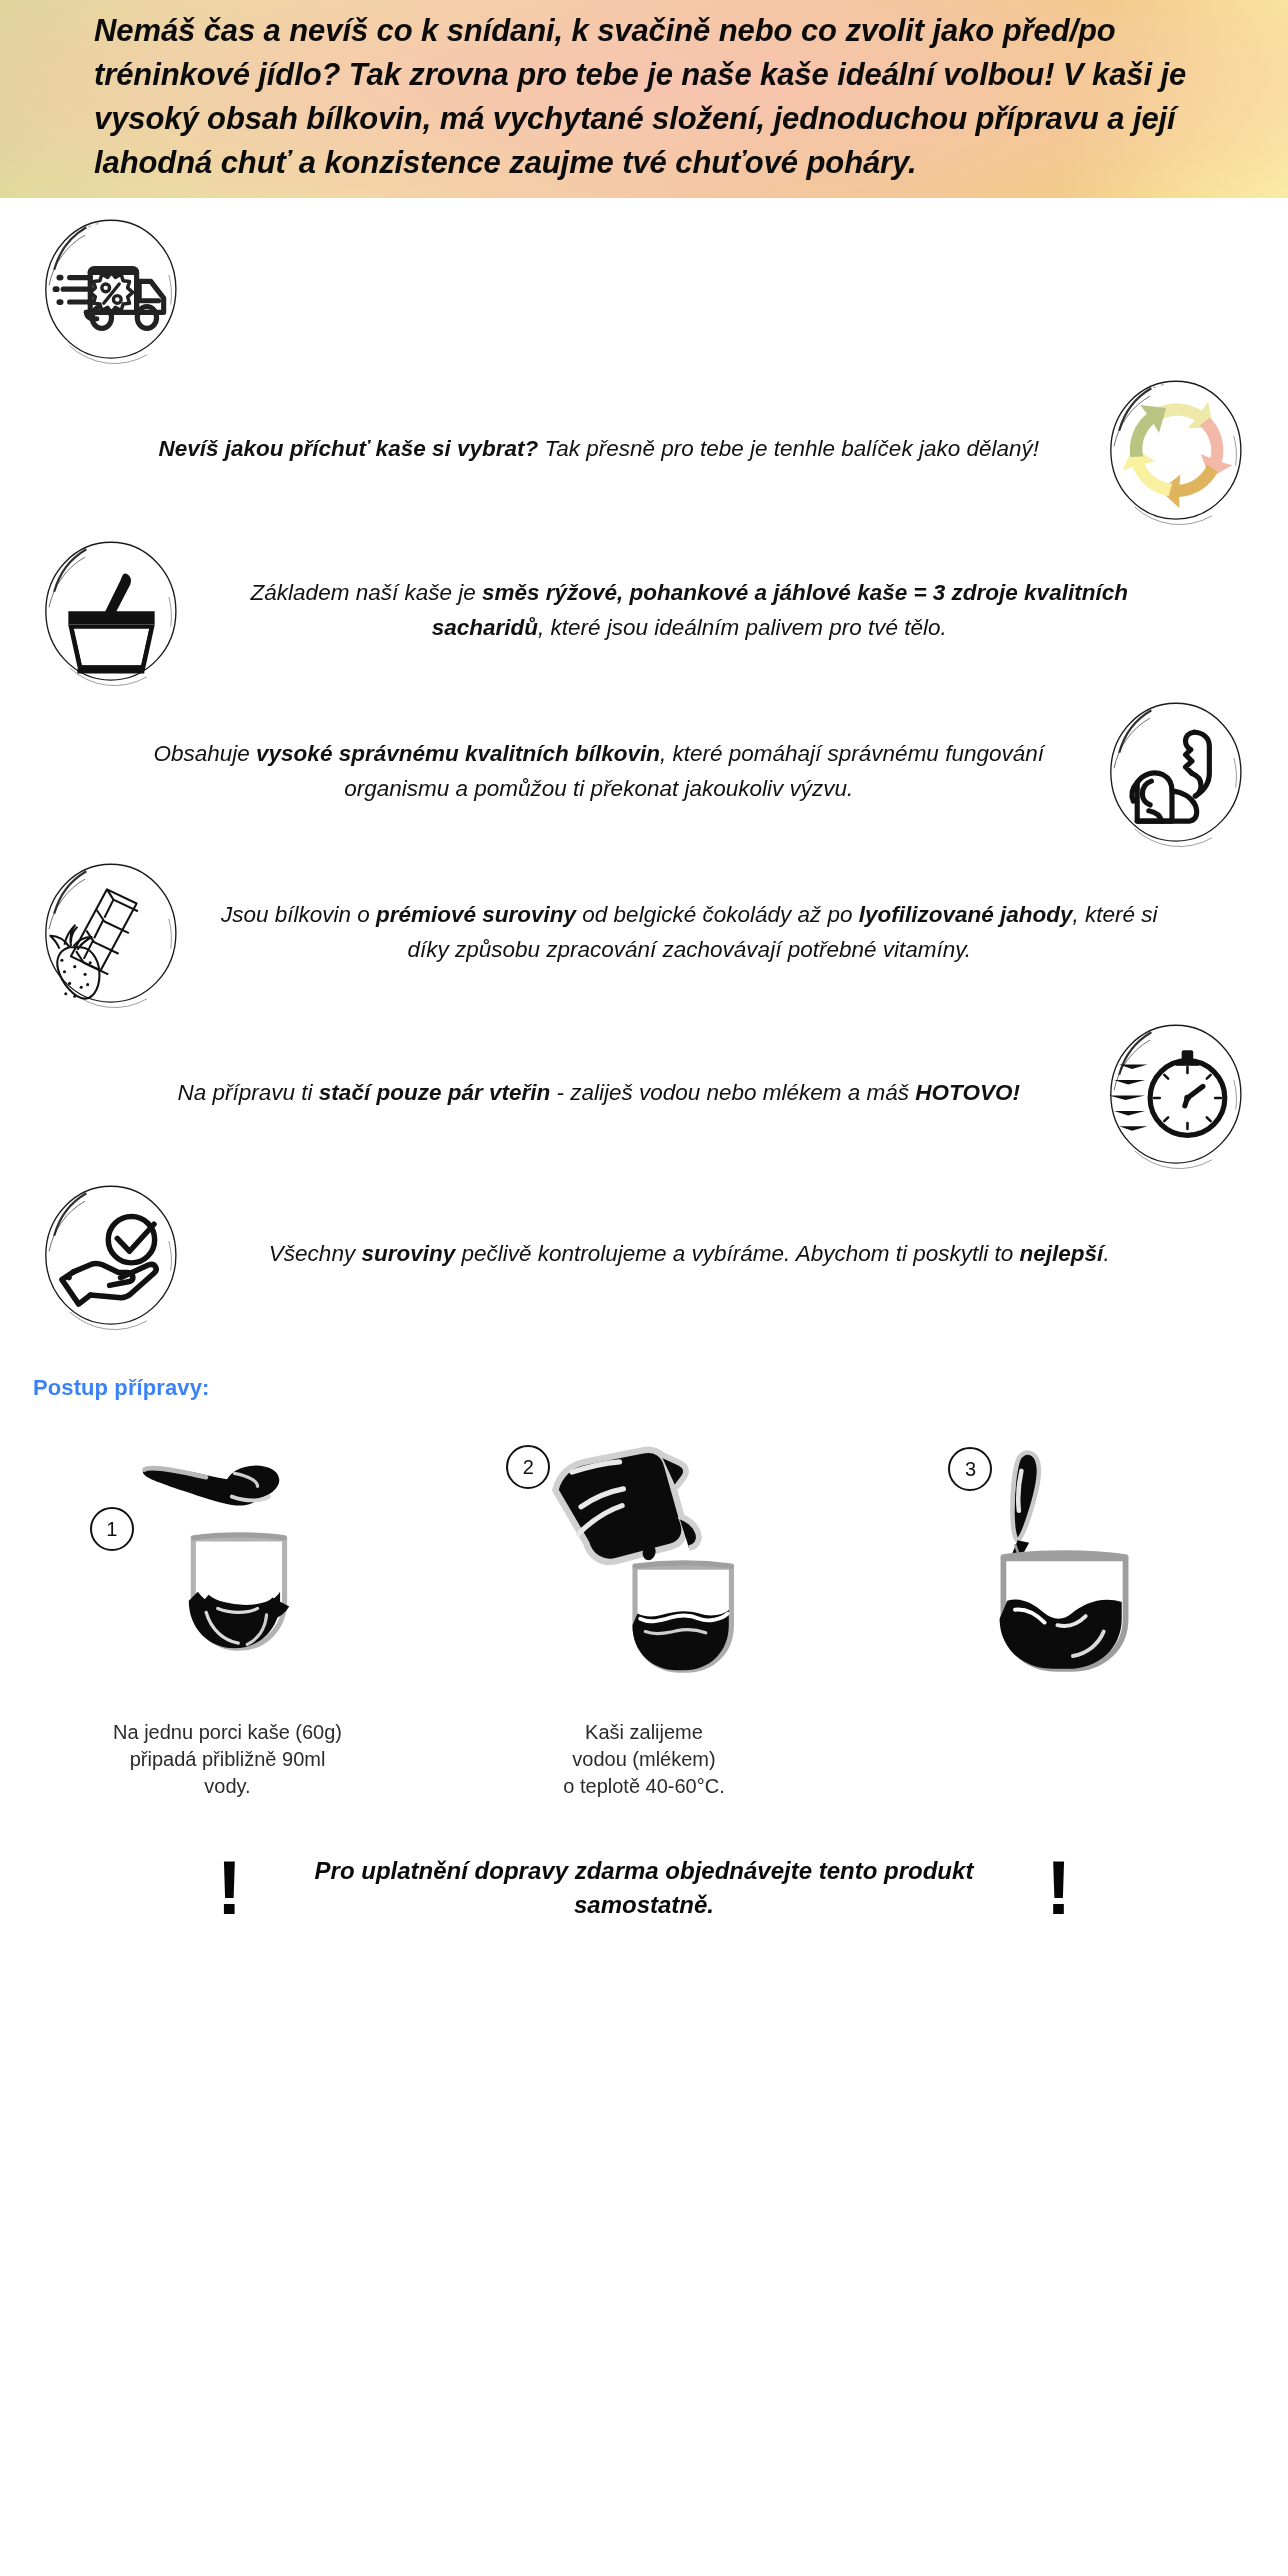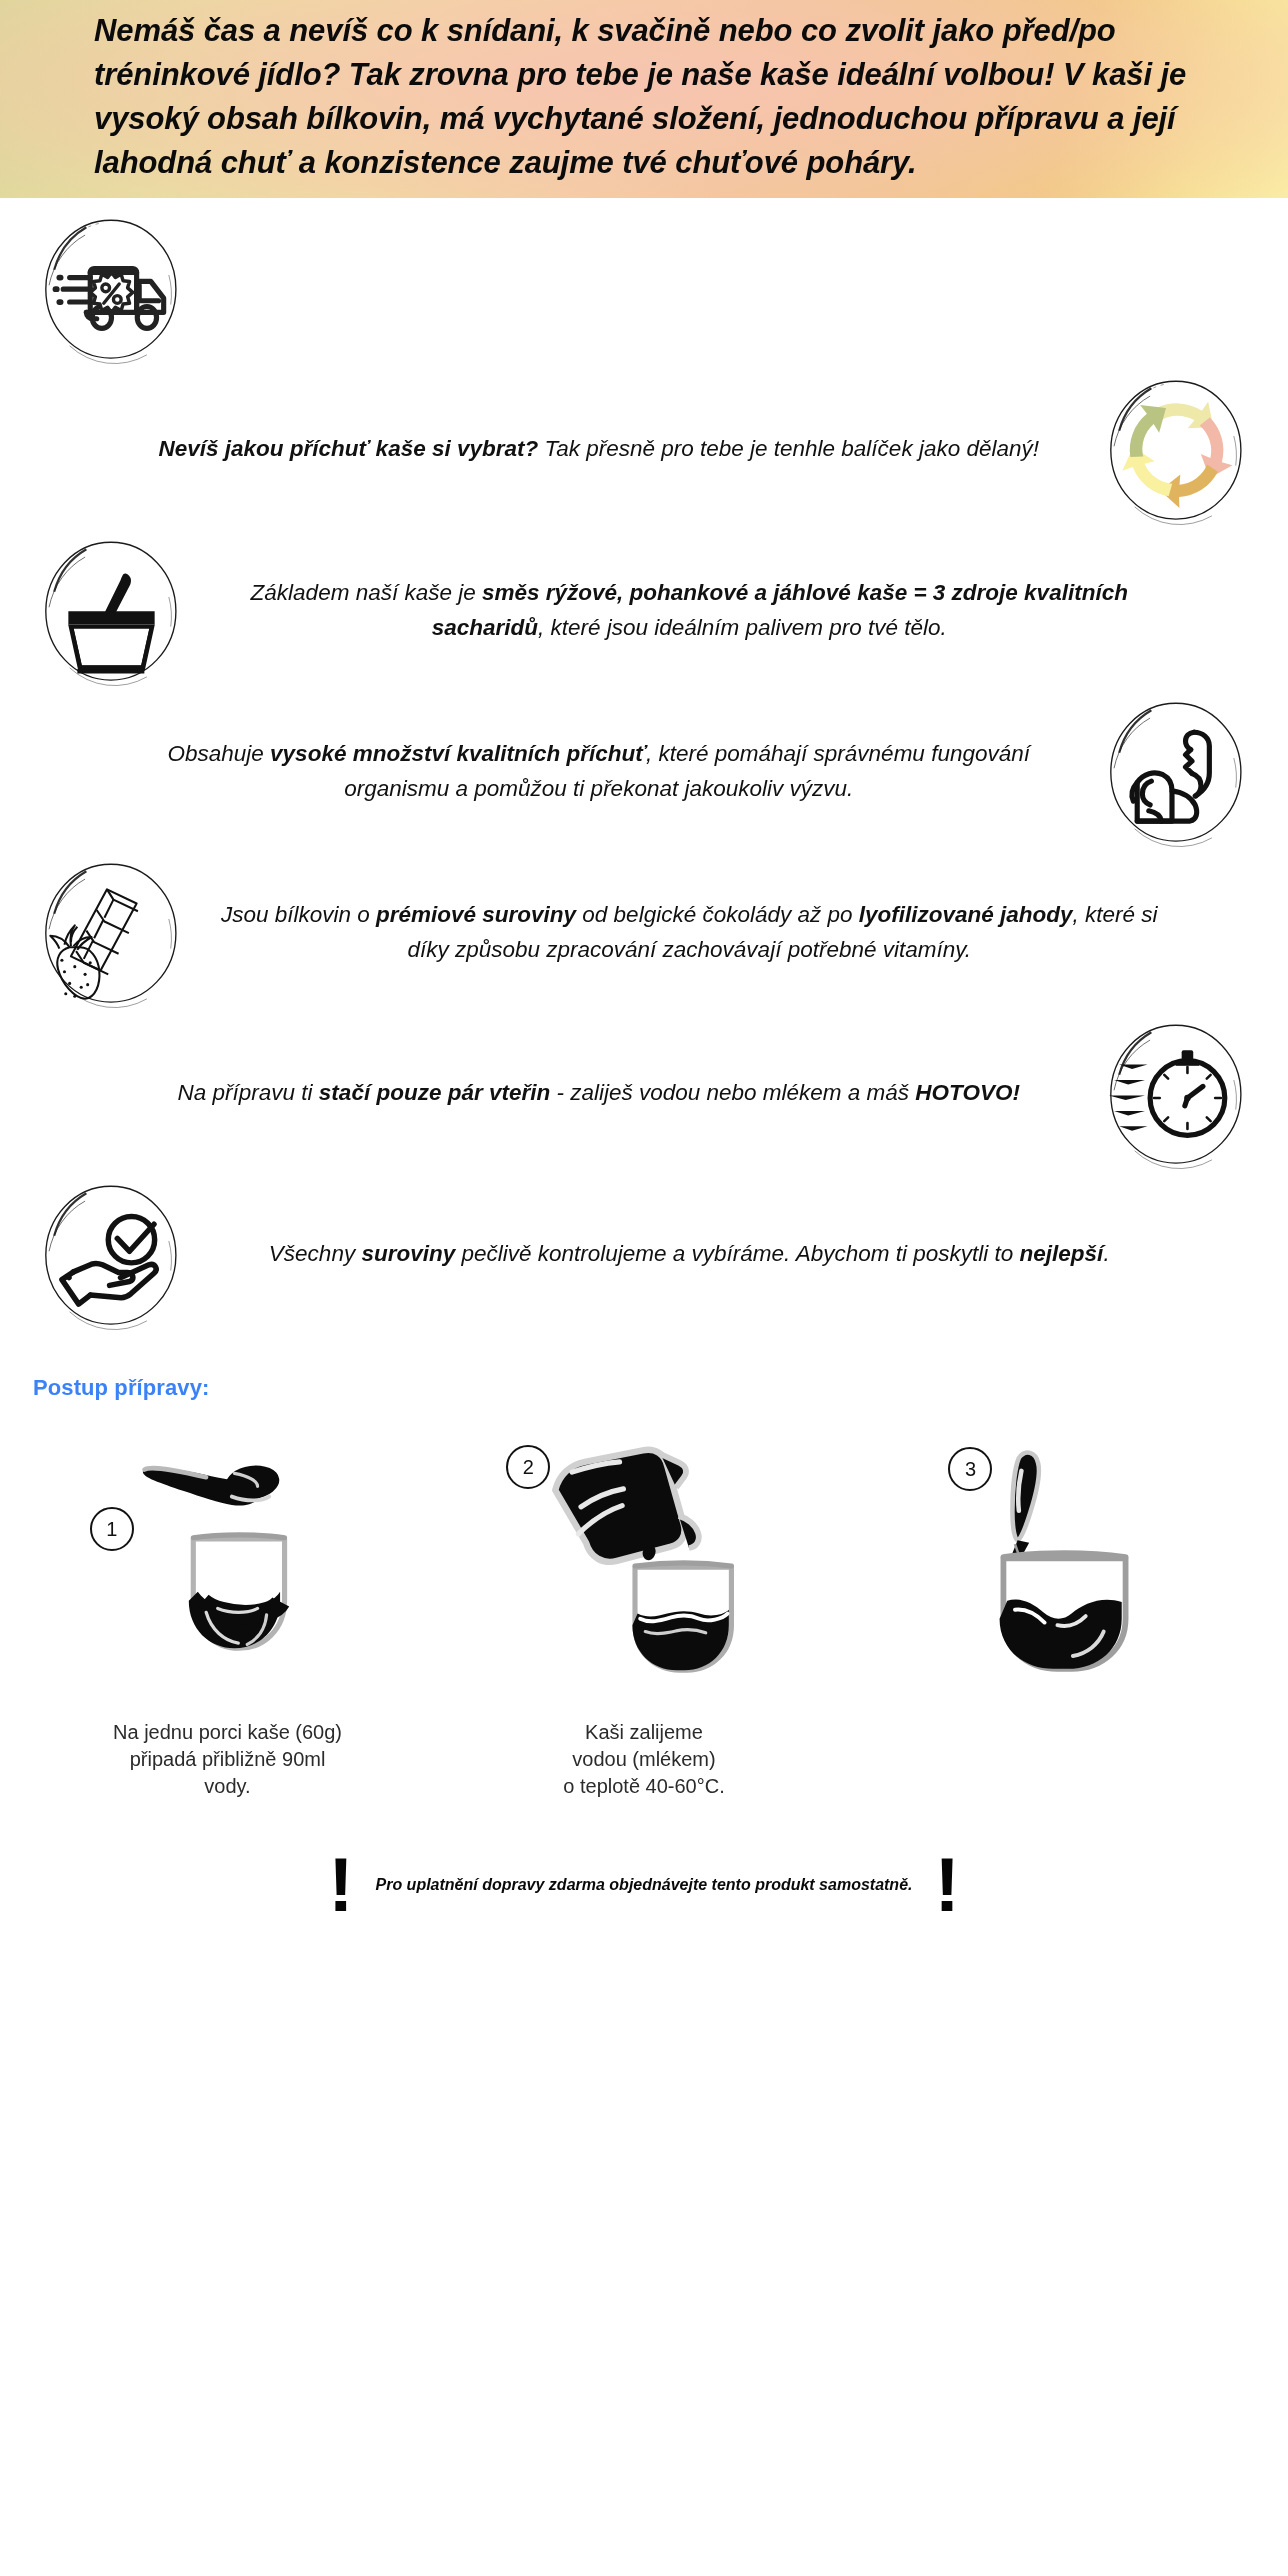--- a/index.html
+++ b/index.html
@@ -122,21 +122,21 @@
   .bang{
     font-size:76px;
     font-weight:700;
     line-height:.82;
     color:#060606;
     font-family:"Liberation Sans",sans-serif;
     flex:0 0 auto;
   }
   .footer-text{
     text-align:center;
-    font-size:16px;
+    font-size:24px;
     font-weight:700;font-style:italic;
     line-height:1.45;
     color:#0a0a0a;
     max-width:760px;
   }
 </style>
 </head>
 <body>
 
 <div class="page">
@@ -263,21 +263,21 @@
             <path d="M149 128c8 3 14 9 14 19 0 7-3 12-8 16"></path>
             <path d="M64 142c10-14 26-18 40-12 10 5 14 14 14 25v47H64z"></path>
             <path d="M64 142c-8 9-10 20-6 29"></path>
             <path d="M86 140c-9 3-14 10-14 20 0 8 5 14 12 17"></path>
             <path d="M118 155c16 2 30 10 36 22 5 12 2 23-8 25H64"></path>
             <path d="M82 186c10 2 18 8 20 16"></path>
           </g>
         </svg>
       </div>
       <div class="ftext">
-        <span>Obsahuje </span><b>vysoké množství kvalitních příchuť</b><span>, které pomáhají správnému fungování organismu a pomůžou ti překonat jakoukoliv výzvu.</span>
+        <span>Obsahuje </span><b>vysoké správnému kvalitních bílkovin</b><span>, které pomáhají správnému fungování organismu a pomůžou ti překonat jakoukoliv výzvu.</span>
       </div>
     </div>
 
     <div class="frow left">
       <div class="ficon">
         <svg viewBox="0 0 250 250" aria-hidden="true">
           <g fill="none" stroke="#1b1b1b" stroke-width="2.1">
             <ellipse cx="124" cy="126" rx="101" ry="107"></ellipse>
             <path d="M36 96a104 110 0 0 1 50-66" stroke-width="3.4" opacity=".9"></path>
             <path d="M28 120a110 116 0 0 1 56-78" stroke-width="1.5" opacity=".65"></path>

